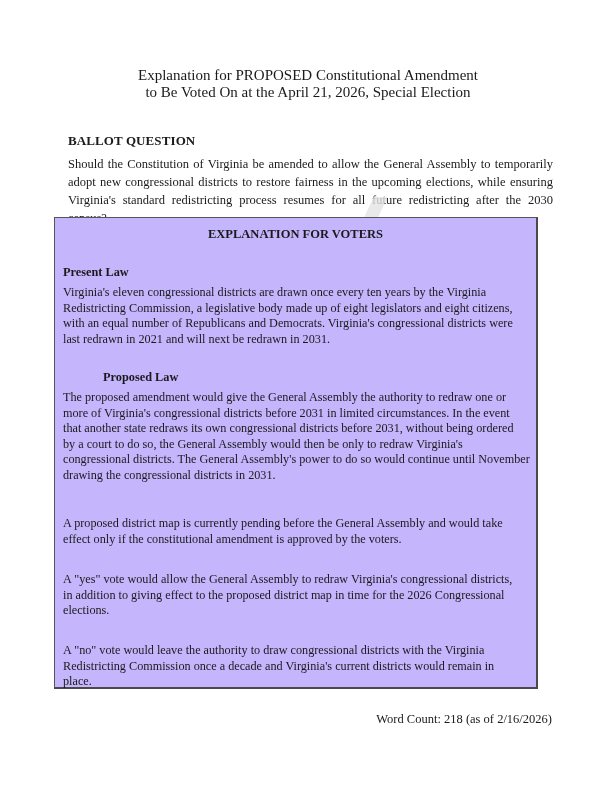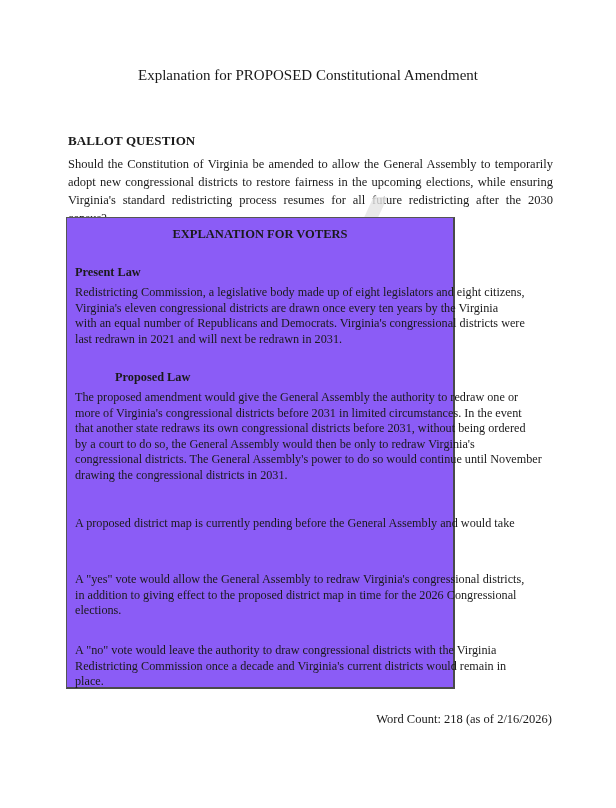--- a/index.html
+++ b/index.html
@@ -49,24 +49,24 @@
       left: 368px;
       width: 14px;
       height: 24px;
       background: #e4e4e4;
       transform: skewX(-25deg);
       opacity: 0.8;
     }
     .explain-box {
       position: absolute;
       top: 217px;
-      left: 66px;
-      width: 389px;
+      left: 54px;
+      width: 484px;
       height: 472px;
-      background: #8b5cf6;
+      background: #c4b5fd;
       border: 1px solid #555555;
       border-right: 2px solid #4a4a4a;
       border-bottom: 2px solid #4a4a4a;
       box-sizing: border-box;
     }
     .explain-title {
       position: absolute;
       top: 8px;
       left: 0;
       width: 100%;
@@ -96,50 +96,52 @@
       font-size: 12.5px;
       line-height: 16px;
       margin-left: 27px;
     }
   </style>
 </head>
 <body>
 
 <div class="page-header">
   <div>Explanation for PROPOSED Constitutional Amendment</div>
+  <div>to Be Voted On at the April 21, 2026, Special Election</div>
 </div>
 
 <div class="ballot-heading">BALLOT QUESTION</div>
 <div class="ballot-question">Should the Constitution of Virginia be amended to allow the General Assembly to temporarily adopt new congressional districts to restore fairness in the upcoming elections, while ensuring Virginia's standard redistricting process resumes for all future redistricting after the 2030 census?</div>
 
 <div class="watermark"></div>
 
 <div class="explain-box">
   <div class="explain-title">EXPLANATION FOR VOTERS</div>
 
   <div class="section-heading" style="top:46px;">Present Law</div>
   <div class="para" style="top:67px;">
+    <div>Virginia's eleven congressional districts are drawn once every ten years by the Virginia</div>
     <div>Redistricting Commission, a legislative body made up of eight legislators and eight citizens,</div>
-    <div>Virginia's eleven congressional districts are drawn once every ten years by the Virginia</div>
     <div>with an equal number of Republicans and Democrats. Virginia's congressional districts were</div>
     <div>last redrawn in 2021 and will next be redrawn in 2031.</div>
   </div>
 
   <div class="section-heading" style="top:151px;margin-left:40px;">Proposed Law</div>
   <div class="para" style="top:172px;">
     <div>The proposed amendment would give the General Assembly the authority to redraw one or</div>
     <div>more of Virginia's congressional districts before 2031 in limited circumstances. In the event</div>
     <div>that another state redraws its own congressional districts before 2031, without being ordered</div>
     <div>by a court to do so, the General Assembly would then be only to redraw Virginia's</div>
     <div>congressional districts. The General Assembly's power to do so would continue until November</div>
     <div>drawing the congressional districts in 2031.</div>
   </div>
 
   <div class="para" style="top:298px;">
     <div>A proposed district map is currently pending before the General Assembly and would take</div>
+    <div>effect only if the constitutional amendment is approved by the voters.</div>
   </div>
 
   <div class="para" style="top:354px;">
     <div>A "yes" vote would allow the General Assembly to redraw Virginia's congressional districts,</div>
     <div>in addition to giving effect to the proposed district map in time for the 2026 Congressional</div>
     <div>elections.</div>
   </div>
 
   <div class="para" style="top:425px;">
     <div>A "no" vote would leave the authority to draw congressional districts with the Virginia</div>

